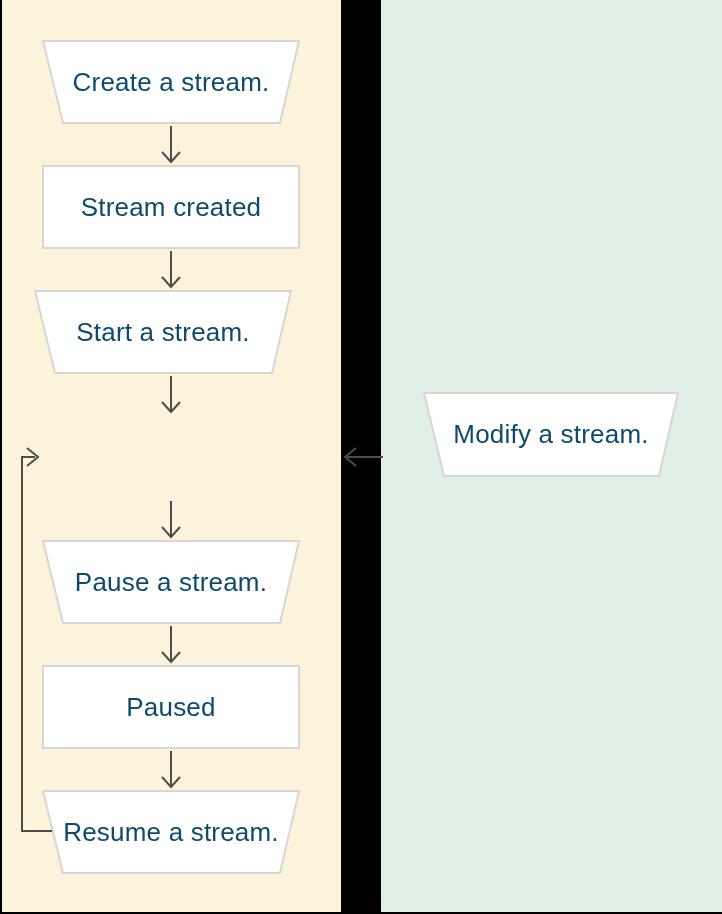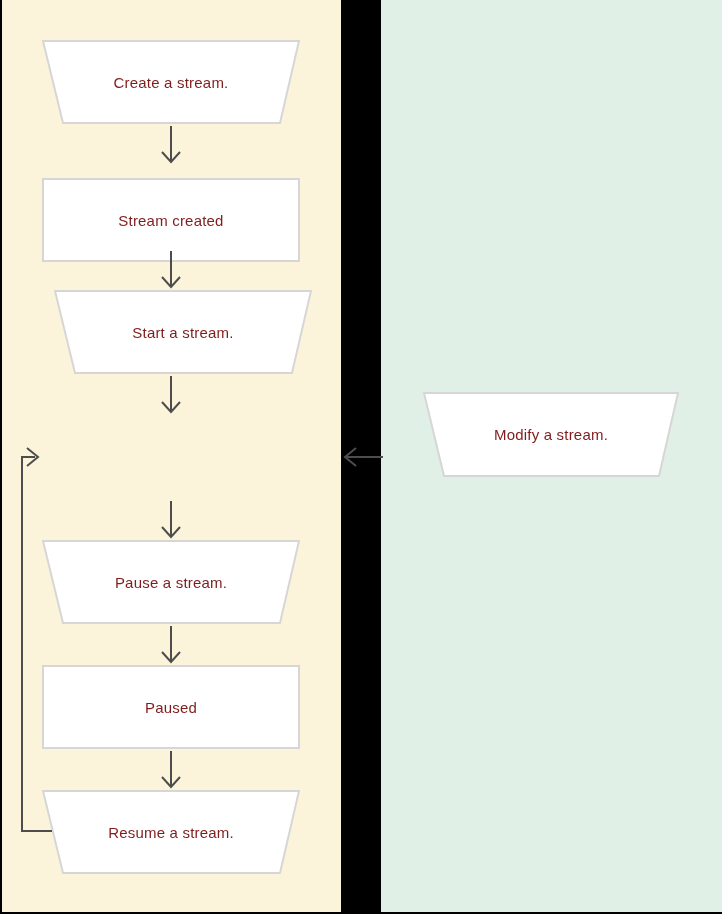--- a/index.html
+++ b/index.html
@@ -43,34 +43,34 @@
     width: 100%;
     height: 100%;
     display: block;
   }
   .node .label {
     position: absolute;
     inset: 0;
     display: flex;
     align-items: center;
     justify-content: center;
-    font-size: 15px;
-    color: #7f1d1d;
+    font-size: 26px;
+    color: #0c4a6e;
     letter-spacing: 0.2px;
     white-space: nowrap;
   }
   .node.rect-node {
     background: #ffffff;
     border: 2px solid #d6d6d6;
     box-sizing: border-box;
   }
   
   .ln-0 { left: 40px; top: 40px; }
-  .ln-1 { left: 40px; top: 178px; padding-left: 14px; }
-  .ln-2 { left: 52px; top: 290px; }
+  .ln-1 { left: 40px; top: 165px; padding-left: 14px; }
+  .ln-2 { left: 32px; top: 290px; }
   .ln-3 { left: 40px; top: 415px; }
   .ln-4 { left: 40px; top: 540px; }
   .ln-5 { left: 40px; top: 665px; }
   .ln-6 { left: 40px; top: 790px; }
   
   .rn-0 { left: 42px; top: 352px; width: 256px; height: 85px; margin-top: 40px; }
   .rn-1 { left: 42px; top: 477px; width: 256px; height: 85px; }
 
   .connector-overlay {
     position: absolute;

